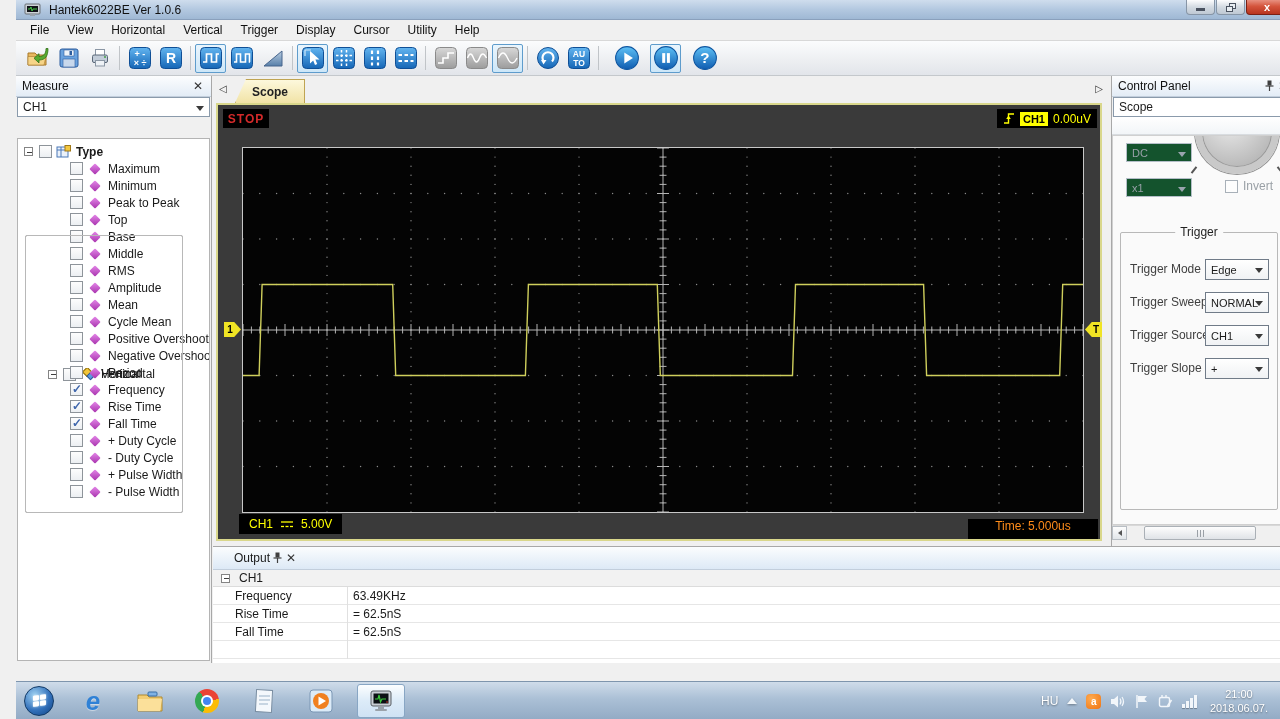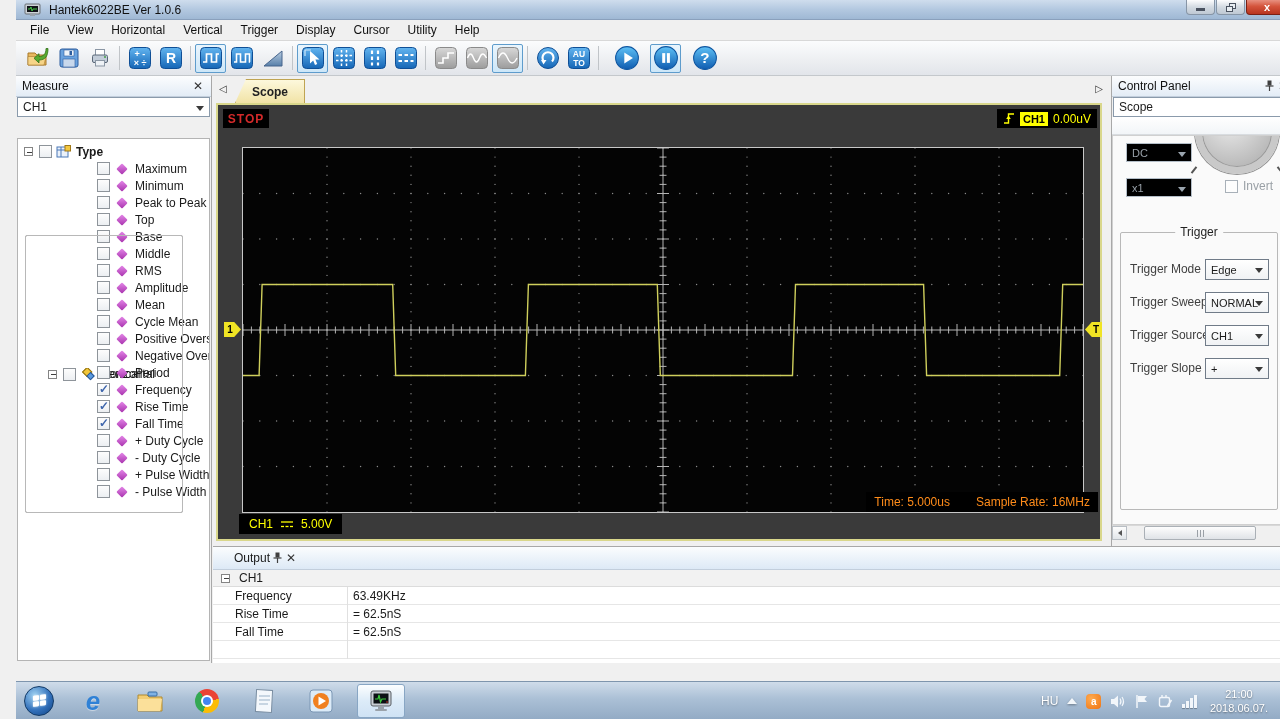--- a/index.html
+++ b/index.html
@@ -45,27 +45,27 @@
   
   .measure { position:absolute; left:0; top:0; width:196px; height:587px; background:#f0f0f0; border-right:1px solid #a8a8a8; }
   .panel-head { height:21px; background:linear-gradient(#fcfdfe,#e3ecf6); border-bottom:1px solid #c2cedc;
     display:flex; align-items:center; padding:0 6px; font-size:12px; color:#111; }
   .panel-head .spacer { flex:1; }
   .phbtn { width:14px; height:14px; display:flex; align-items:center; justify-content:center; font-size:12px; color:#333; }
   .combo { height:20px; border:1px solid #8a9aab; background:#fff; display:flex; align-items:center;
     padding-left:5px; position:relative; font-size:12px; }
   .combo .arr { position:absolute; right:5px; top:8px; width:0; height:0;
     border-left:4px solid transparent; border-right:4px solid transparent; border-top:5px solid #3a3a3a; }
-  .combo.dis { border-color:#b4bec8; color:#98a0a8; background:#000000; }
+  .combo.dis { border-color:#b4bec8; color:#98a0a8; background:#14532d; }
   .measure .combo { margin:0 1px; }
   .tree-wrap { position:absolute; left:1px; right:1px; top:62px; bottom:2px; background:#fff; border:1px solid #b4b4b4; overflow:hidden; padding-top:4px; }
   .trow { height:17px; display:flex; align-items:center; font-size:12px; white-space:nowrap; }
   .trow.root { padding-left:6px; }
   .trow.group { padding-left:22px; }
-  .trow.leaf { padding-left:79px; }
+  .trow.leaf { padding-left:52px; }
   .trow b { margin-left:5px; }
   .trow .lbl { margin-left:6px; }
   .exp { width:9px; height:9px; border:1px solid #848484; background:#fff; position:relative; flex:none; margin-right:6px; }
   .exp::after { content:""; position:absolute; left:2px; top:3.5px; width:5px; height:1px; background:#404040; }
   .cb { width:13px; height:13px; border:1px solid #8e949a; background:linear-gradient(#fdfdfd,#eceff2); position:relative; flex:none; }
   .cb i { position:absolute; left:1px; top:-2px; font-style:normal; font-size:12px; font-weight:bold; color:#3f66ac; }
   .diamond { width:8px; height:8px; background:linear-gradient(135deg,#e487e8,#a833ae); transform:rotate(45deg); border-radius:1px; flex:none; margin:0 3px 0 8px; }
   .gicon { flex:none; margin-left:4px; }
 
   
@@ -88,22 +88,22 @@
   .ch-badge { background:#ffff00; color:#000; font-weight:bold; font-size:11px; padding:0 3px; line-height:14px; }
   .trig-val { color:#ffff00; font-size:12px; }
   .plot-wrap { position:absolute; left:24px; top:42px; width:842px; height:366px; }
   .plot-wrap svg { border:1px solid #c8c8c8; background:#040404; display:block; }
   .marker { position:absolute; width:17px; height:15px; background:#f0e424; color:#000;
     font-size:10px; font-weight:bold; display:flex; align-items:center; justify-content:center; }
   .marker.ch1 { left:-18px; top:175px; clip-path:polygon(0 0,60% 0,100% 50%,60% 100%,0 100%); padding-right:5px; }
   .marker.trig { left:843px; top:175px; clip-path:polygon(40% 0,100% 0,100% 100%,40% 100%,0 50%); padding-left:5px; }
   .vdiv-box { position:absolute; left:21px; top:409px; height:20px; background:#000;
     display:flex; align-items:center; gap:7px; padding:0 10px; color:#ffff00; font-size:12px; }
-  .time-box { position:absolute; right:2px; top:387px; height:20px; background:#000;
-    display:flex; align-items:center; gap:26px; padding:0 8px; color:#ff8c1a; font-size:12px; }
+  .time-box { position:absolute; right:2px; top:414px; height:20px; background:#000;
+    display:flex; align-items:center; gap:26px; padding:0 8px; color:#ff8c1a; font-size:12px;flex-direction:column; }
 
   
   .cpanel { position:absolute; left:1095px; top:0; width:185px; height:470px; background:#f0f0f0; border-left:1px solid #a8a8a8; }
   .cpanel .combo { margin:0 1px; }
   .cp-divider { height:18px; background:linear-gradient(#ffffff,#f2f5f8); border-bottom:1px solid #d8dce0; }
   .cp-content { position:absolute; left:0; top:59px; width:172px; height:390px; background:#fafafa;
     border:1px solid #d0d0d0; overflow:hidden; }
   .cp-content .combo { position:absolute; width:66px; height:19px; font-size:11px; }
   .knob { position:absolute; right:4px; top:-46px; width:84px; height:84px; border-radius:50%;
     background:radial-gradient(circle at 40% 35%, #ececec, #c6c6c6 55%, #a8a8a8);

